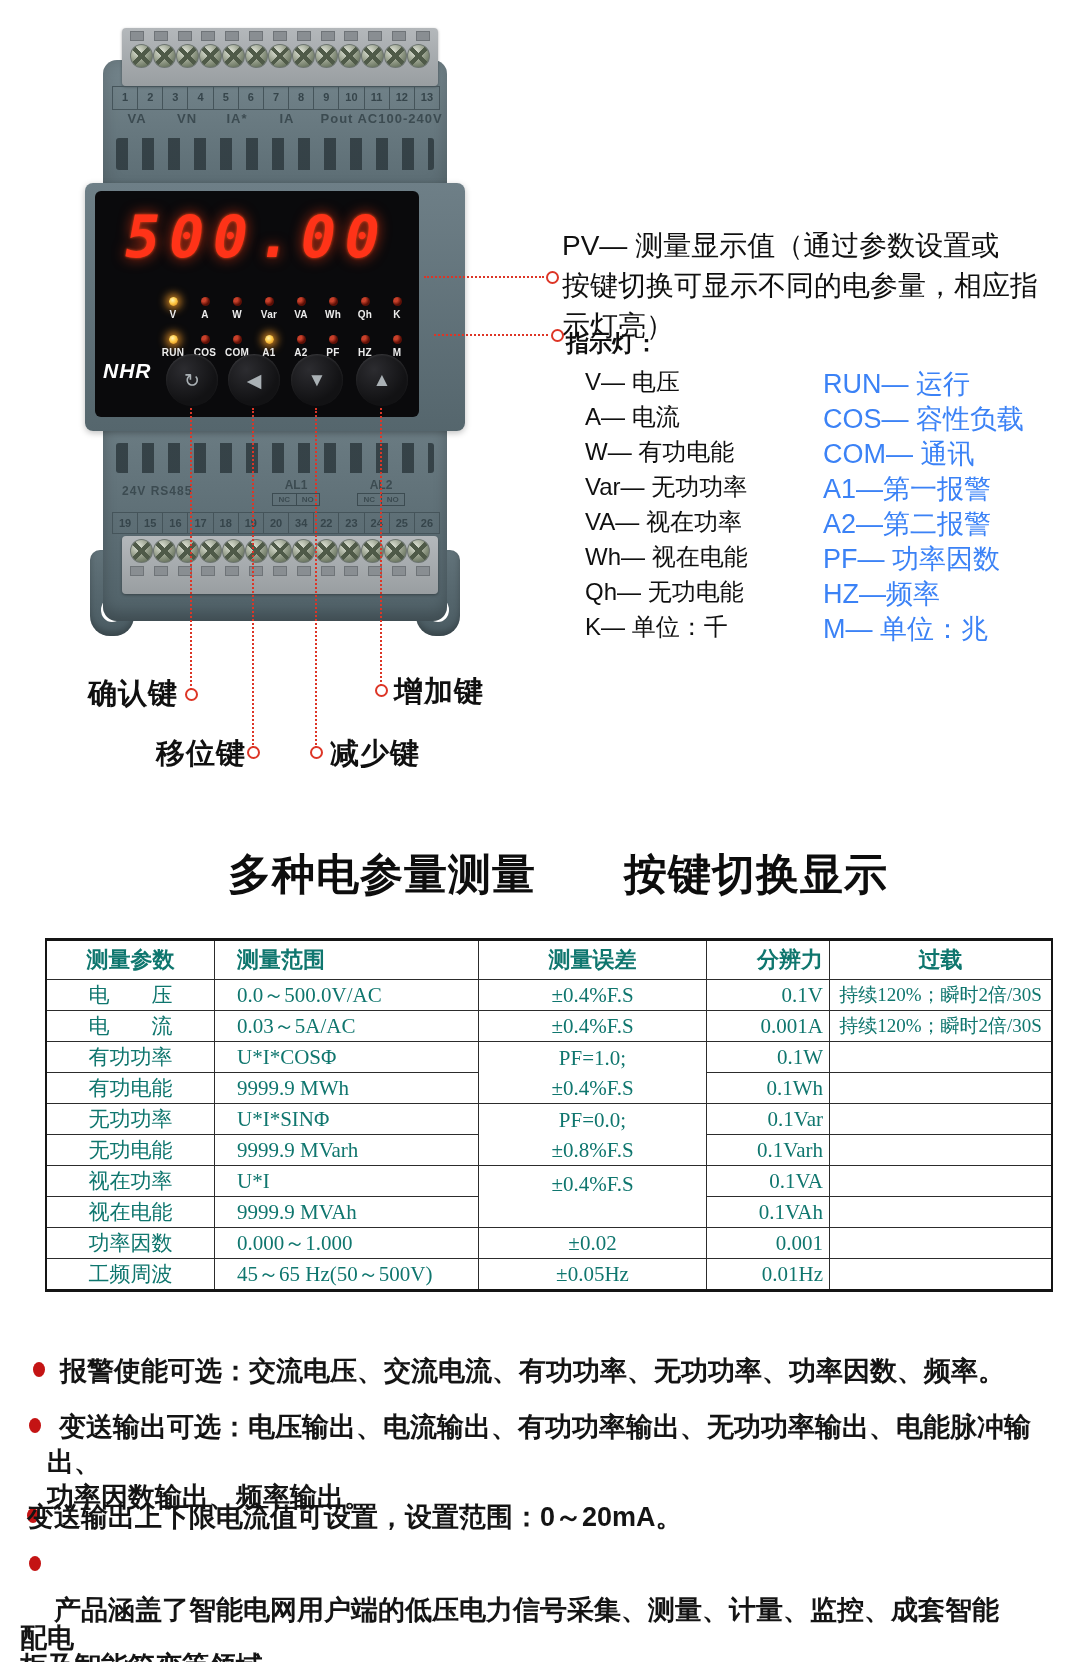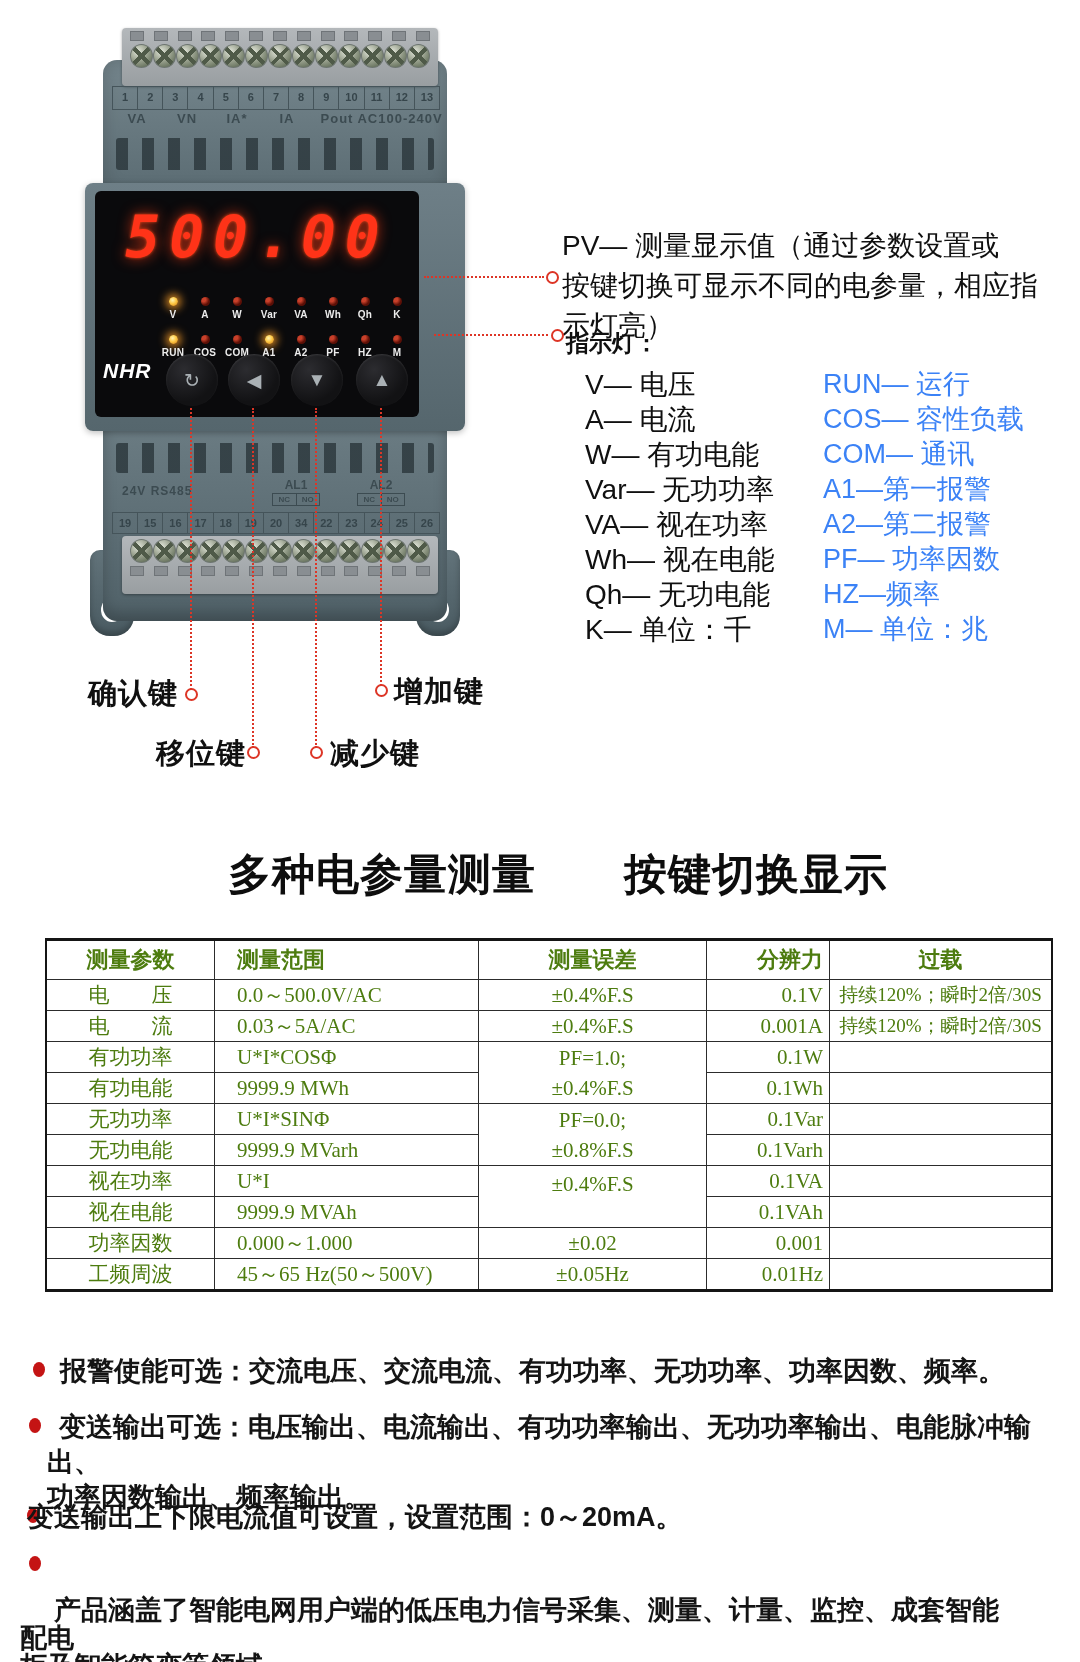--- a/index.html
+++ b/index.html
@@ -63,32 +63,32 @@
   
   .hline{position:absolute;height:0;border-top:2px dotted #dd3526;z-index:6;}
   .vline{position:absolute;width:0;border-left:2px dotted #dd3526;z-index:6;}
   .ring{position:absolute;width:9px;height:9px;border:2px solid #dd3526;border-radius:50%;
         background:#fff;z-index:6;}
   .pv-note{position:absolute;left:562px;top:226px;width:520px;font-size:28px;line-height:40px;
         font-weight:500;color:#101010;white-space:pre-line;}
   .legend-title{position:absolute;left:566px;top:328px;font-size:23px;font-weight:600;color:#101010;}
   .legend{position:absolute;left:585px;top:366px;width:480px;}
   .legend-row{position:relative;height:35px;}
-  .legend-row .ll{position:absolute;left:0;font-size:28px;font-weight:500;color:#101010;white-space:nowrap;}
+  .legend-row .ll{position:absolute;left:0;font-size:24px;font-weight:500;color:#101010;white-space:nowrap;}
   .legend-row .lr{position:absolute;left:193px;font-size:27px;font-weight:500;color:#3b82f6;white-space:nowrap;margin-left:45px;}
   .key-label{position:absolute;font-size:29px;font-weight:600;color:#101010;letter-spacing:1px;}
 
   
   .section-title{position:absolute;left:228px;top:846px;font-size:43px;font-weight:900;
         letter-spacing:1px;color:#0d0d0d;}
 
   
   .spec-wrap{position:absolute;left:45px;top:938px;}
   table.spec{border-collapse:collapse;table-layout:fixed;width:930px;
-        font-family:"Liberation Serif",serif;color:#4d7c0f;border:2px solid #151515;
+        font-family:"Liberation Serif",serif;color:#0f766e;border:2px solid #151515;
         border-top:3px solid #151515;border-bottom:3px solid #151515;padding-left:37px;}
   table.spec td{border:1px solid #2c2c2c;height:30px;padding:0 6px;font-size:21px;overflow:hidden;}
   table.spec tr.hrow td{height:38px;font-size:22px;font-weight:700;}
   .c1{width:155px;text-align:center;}
   .c2{width:235px;text-align:left;padding-left:22px !important;}
   .c3{width:215px;text-align:center;white-space:pre-line;line-height:30px;}
   .c4{width:110px;text-align:right;}
   .c5{width:215px;text-align:center;font-size:19px !important;padding:0 3px !important;}
   td.vt{vertical-align:top;padding-top:3px !important;}
 

